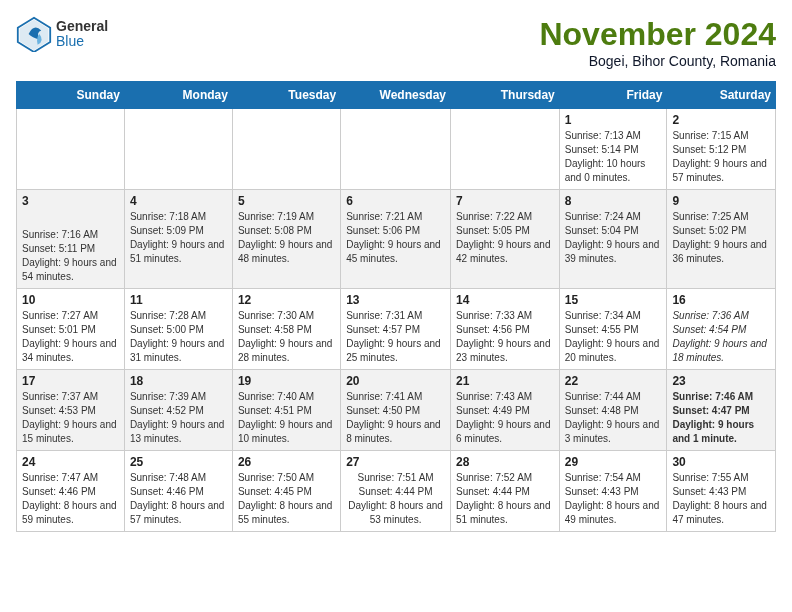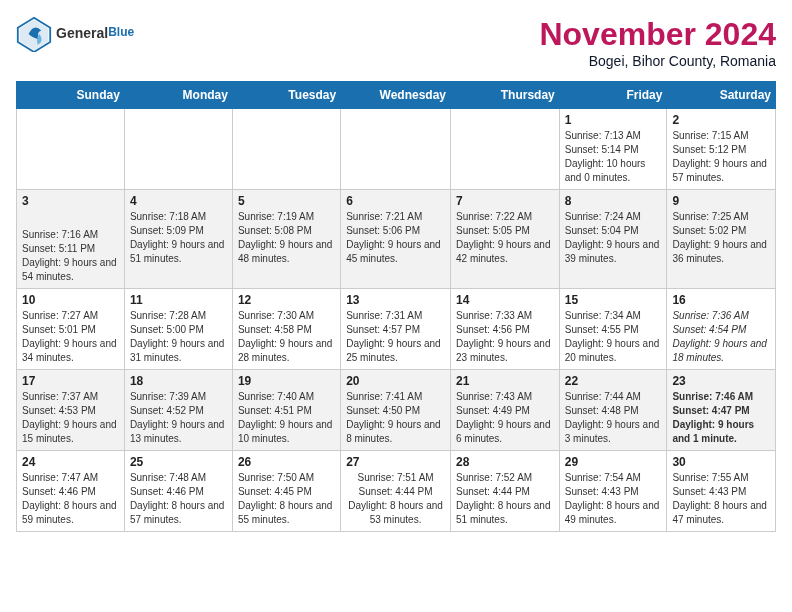--- a/index.html
+++ b/index.html
@@ -16,44 +16,44 @@
       align-items: flex-start;
       margin-bottom: 12px;
     }
     .logo {
       display: flex;
       align-items: center;
       gap: 4px;
     }
     .logo-text {
       display: flex;
-      flex-direction: row;
+      flex-direction: column;
       line-height: 1.1;
     }
     .logo-general {
       font-size: 14px;
       font-weight: bold;
       color: #333;
     }
     .logo-blue {
-      font-size: 12px;
-      font-weight: bold;
+      font-size: 14px;
+      font-weight: normal;
       color: #1a6faf;
     }
     .logo-icon {
       width: 36px;
       height: 36px;
     }
     .title-block {
       text-align: right;
     }
     .month-title {
       font-size: 32px;
       font-weight: bold;
-      color: #be185d;
+      color: #4d7c0f;
     }
     .location {
       font-size: 14px;
       color: #0f172a;
     }
     table {
       width: 100%;
       border-collapse: collapse;
     }
     thead tr th {

